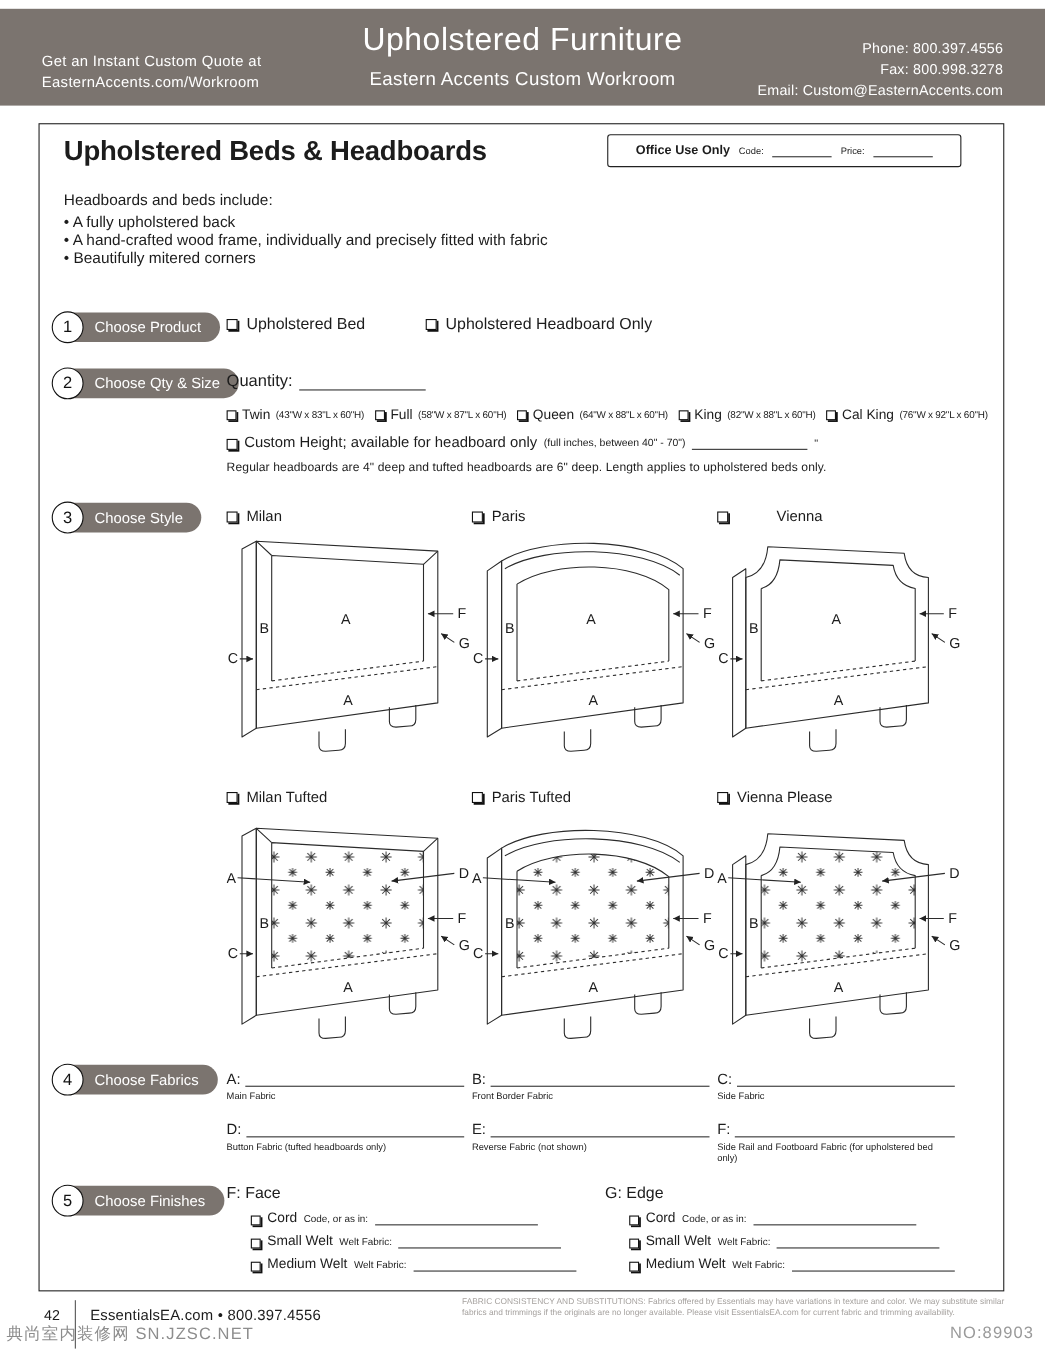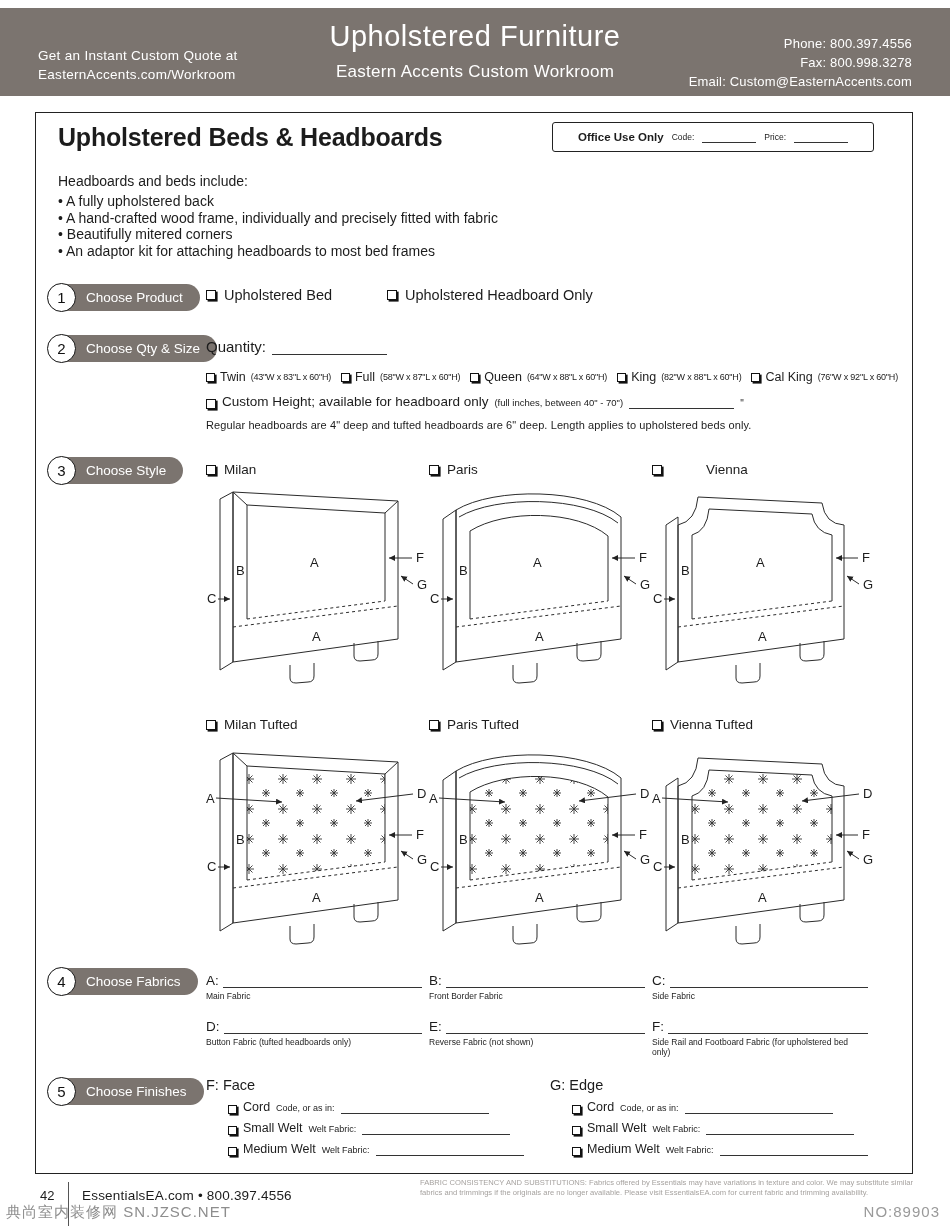--- a/index.html
+++ b/index.html
@@ -118,21 +118,20 @@
       <span class="fill w85"></span>
       <small>Price:</small>
       <span class="fill w85"></span>
     </div>
 
     <div class="intro">Headboards and beds include:</div>
     <ul class="bullets">
       <li>A fully upholstered back</li>
       <li>A hand-crafted wood frame, individually and precisely fitted with fabric</li>
       <li>Beautifully mitered corners</li>
-      <li>An adaptor kit for attaching headboards to most bed frames</li>
     </ul>
 
     <div class="pill" style="left:13px;top:171px;">
       <span class="num">1</span>
       <span>Choose Product</span>
     </div>
     <div class="opt-row gap55" style="left:170px;top:174px;">
       <span class="opt">
         <span class="cb"></span>
         <span>Upholstered Bed</span>
@@ -273,21 +272,21 @@
     <div class="style-label" style="left:170px;top:604px;">
       <span class="cb"></span>
       <span>Milan Tufted</span>
     </div>
     <div class="style-label" style="left:393px;top:604px;">
       <span class="cb"></span>
       <span>Paris Tufted</span>
     </div>
     <div class="style-label" style="left:616px;top:604px;">
       <span class="cb"></span>
-      <span>Vienna Tufted</span>
+      <span>Vienna Please</span>
     </div>
 
     <svg class="diagram" style="left:170px;top:622px;height:222px;" viewBox="0 0 225 212">
       <polygon points="41,26 179,34 179,122 41,140" fill="url(#tufts)" stroke="none"></polygon>
       <g stroke="#2b2b2b" stroke-width="1" fill="none" stroke-linejoin="round">
         <path d="M14,20 L27,13 L27,183 L14,191 Z"></path>
         <path d="M27,13 L192,22 L192,160 L27,183 Z"></path>
         <path d="M27,13 L41,26 M192,22 L179,34"></path>
         <path d="M41,26 L179,34 L179,122 M41,26 L41,140"></path>
         <path d="M41,140 L179,122" stroke-dasharray="3,3"></path>

